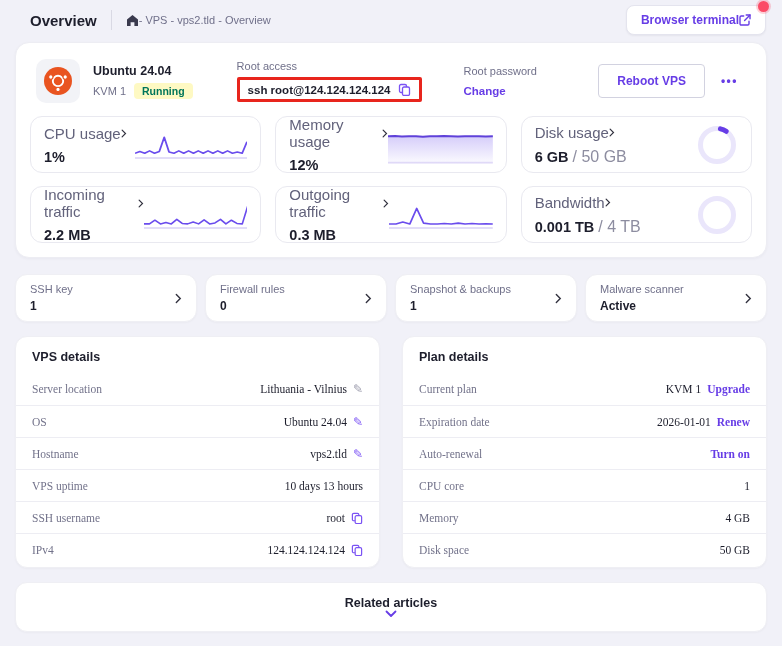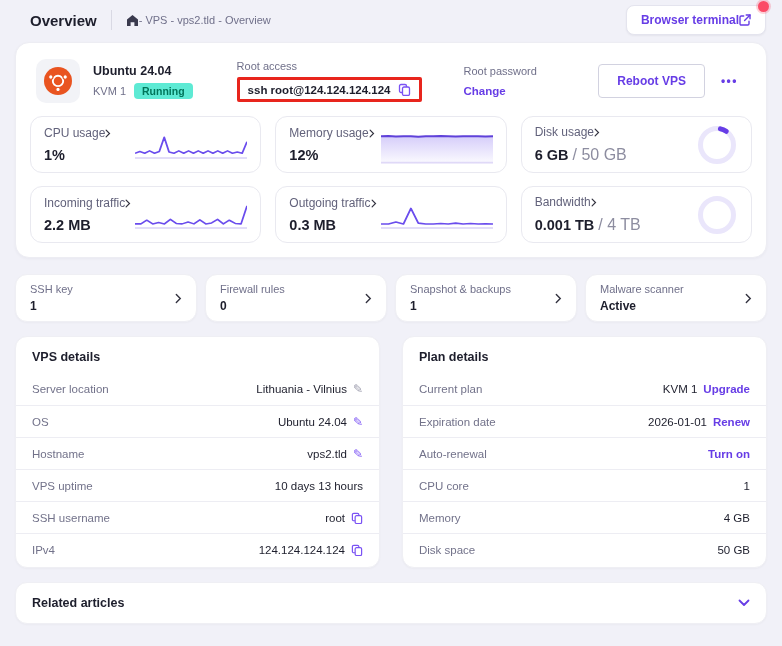--- a/index.html
+++ b/index.html
@@ -28,21 +28,21 @@
   
   .main-card {
     margin:2px 15px 16px; background:#fff; border:1px solid #ededf3; border-radius:14px;
     padding:13px 14px 14px; box-shadow:0 1px 3px rgba(29,30,44,.04);
   }
   .server-row { display:flex; align-items:center; padding:3px 8px 13px 6px; }
   .os-tile { width:44px; height:44px; border-radius:10px; background:#f2f3f7;
     display:flex; align-items:center; justify-content:center; margin-right:13px; }
   .server-name { font-size:12.5px; font-weight:700; margin-bottom:5px; }
   .server-sub { display:flex; align-items:center; gap:8px; font-size:11px; color:#70708a; }
-  .badge-running { background:#5eead4; color:#00755a; font-size:10.5px; font-weight:700;
+  .badge-running { background:#fef9c3; color:#00755a; font-size:10.5px; font-weight:700;
     padding:2px 8px; border-radius:4px; }
   .root-access { margin-left:44px; }
   .mini-label { font-size:11px; color:#70708a; margin-bottom:5px; }
   .access-box {
     display:flex; align-items:center; gap:7px; border:3px solid #e8251d; border-radius:2px;
     padding:3px 8px; font-size:11.5px; font-weight:700; color:#1d1e2c;
   }
   .root-password { margin-left:42px; }
   .link-purple { color:#673de6; font-weight:700; font-size:11.5px; cursor:pointer; }
   .root-password .link-purple { display:inline-block; margin-top:3px; }
@@ -52,52 +52,52 @@
   }
   .more-dots { margin-left:16px; margin-right:6px; color:#673de6; font-weight:700;
     font-size:12px; letter-spacing:1.5px; cursor:pointer; }
   
   .stats-grid { display:grid; grid-template-columns:repeat(3,1fr); gap:13px 14px; }
   .stat-card {
     border:1px solid #e9e9f0; border-radius:12px; height:57px; padding:8px 13px;
     display:flex; justify-content:space-between; align-items:center; cursor:pointer;
   }
   .stat-left { display:flex; flex-direction:column; justify-content:center; }
-  .stat-label-row { display:flex; align-items:center; font-size:12px;
+  .stat-label-row { display:flex; align-items:center; font-size:15px;
     color:#62627b; margin-bottom:7px; }
   .stat-value { font-size:14.5px; font-weight:700; color:#1d1e2c; }
   .stat-suffix { font-size:16px; font-weight:400; color:#8d8da0; }
   .spark { align-self:flex-end; margin-bottom:5px; }
   .spark-area { align-self:center; margin-bottom:0; }
   
   .quick-row { margin:0 15px 14px; display:flex; gap:8px; }
   .quick-card {
     flex:1; background:#fff; border:1px solid #efeff4; border-radius:12px;
     padding:8px 14px; display:flex; justify-content:space-between; align-items:center;
     box-shadow:0 1px 2px rgba(29,30,44,.03); cursor:pointer;
   }
   .quick-label { font-size:11px; color:#70708a; margin-bottom:4px; }
   .quick-value { font-size:12px; font-weight:700; color:#1d1e2c; }
   
   .details-row { margin:0 15px 14px; display:flex; gap:22px; }
   .detail-card { flex:1; background:#fff; border:1px solid #efeff4; border-radius:12px;
     box-shadow:0 1px 2px rgba(29,30,44,.03); padding-bottom:2px; }
   .detail-title { padding:13px 16px 9px; font-size:12.5px; font-weight:700; }
   .detail-row { display:flex; justify-content:space-between; align-items:center;
-    padding:9px 16px; font-size:11.5px; min-height:32px; }
+    padding:9px 16px; font-size:11.5px; min-height:32px;font-family:Liberation Serif, serif; }
   .detail-row + .detail-row { border-top:1px solid #ededf3; }
   .detail-label { color:#72728a; }
   .detail-value { display:flex; align-items:center; gap:6px; color:#1d1e2c; }
   .edit-glyph { font-size:12px; line-height:1; cursor:pointer; }
   .edit-gray { color:#9b9bac; }
   .edit-purple { color:#7a52f4; }
   
   .related-card { margin:0 15px; background:#fff; border:1px solid #efeff4; border-radius:12px;
     padding:13px 16px; display:flex; justify-content:space-between; align-items:center;
-    box-shadow:0 1px 2px rgba(29,30,44,.03); cursor:pointer; }
+    box-shadow:0 1px 2px rgba(29,30,44,.03); cursor:pointer;flex-direction:column; }
   .related-title { font-size:12.5px; font-weight:700; }
   .icon { display:inline-flex; }
 </style>
 </head>
 <body>
 
 <div class="top-header">
   <div class="page-title">Overview</div>
   <div class="header-divider"></div>
   <span class="icon">

